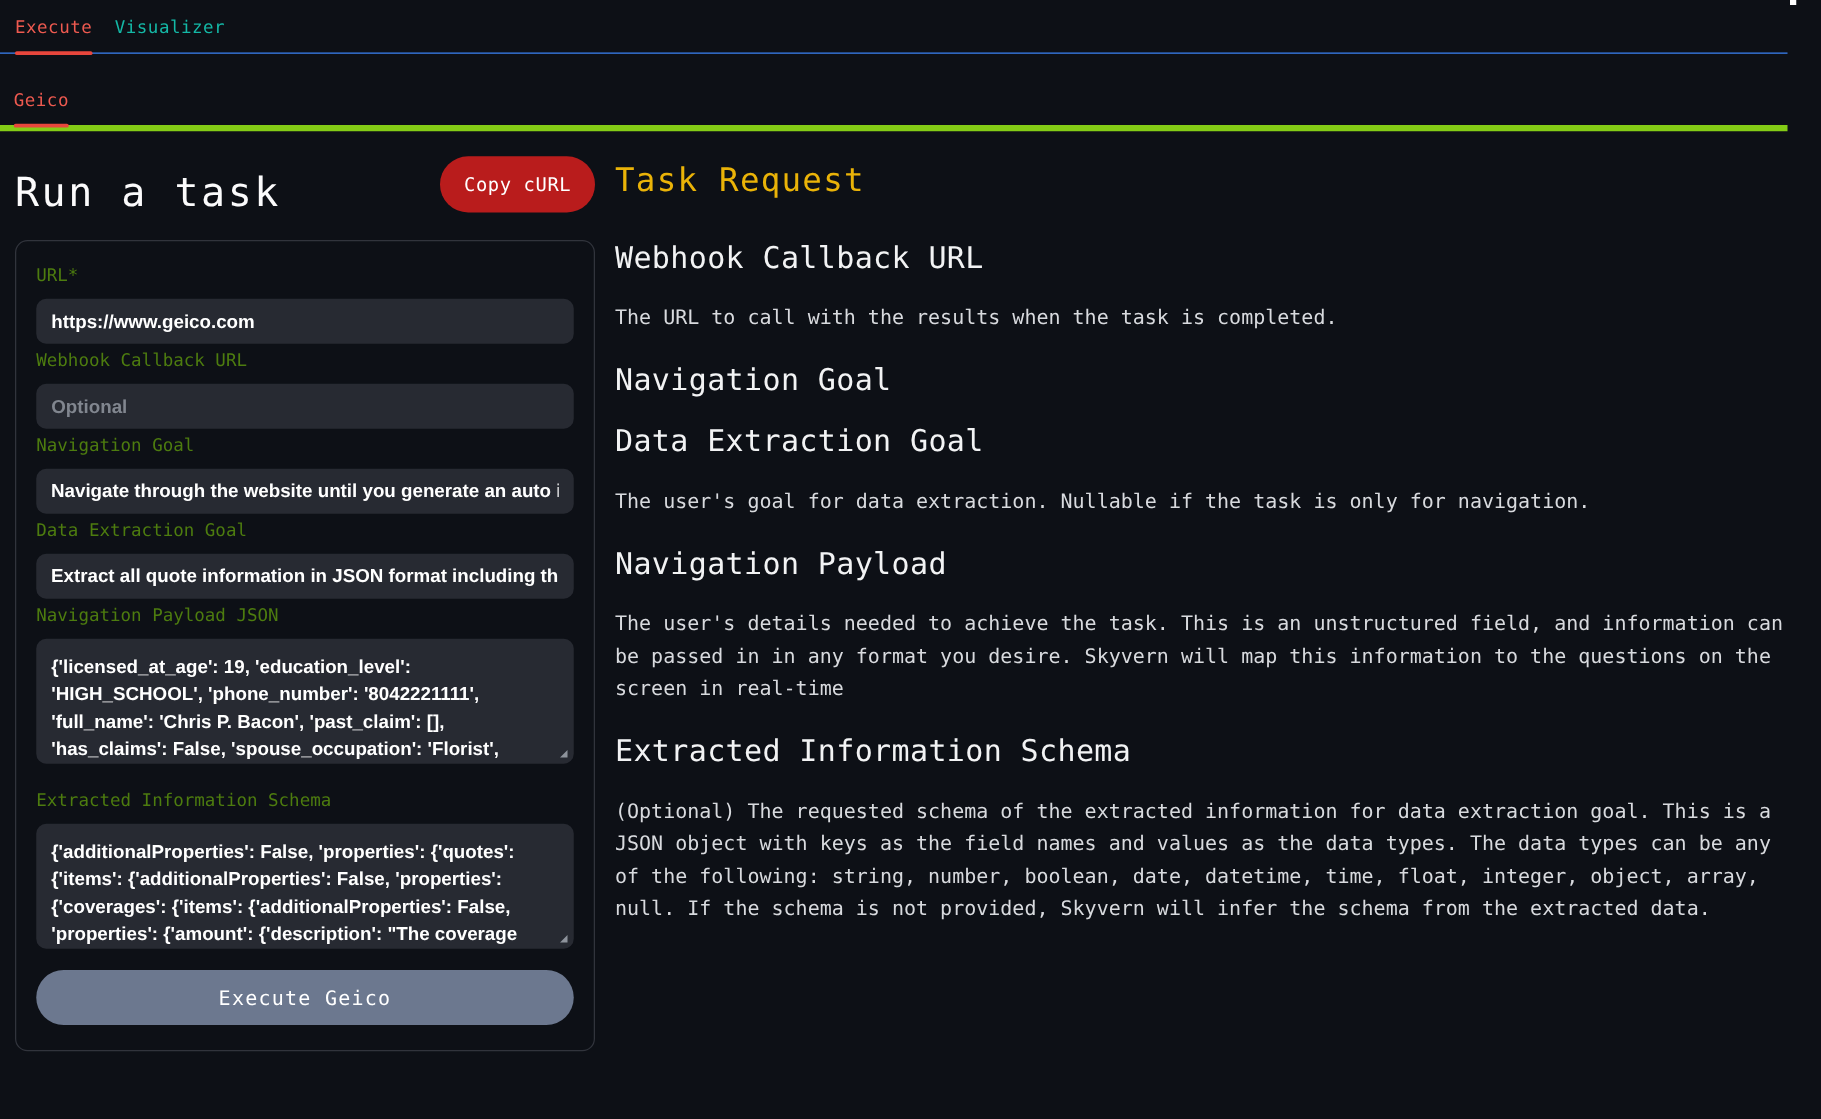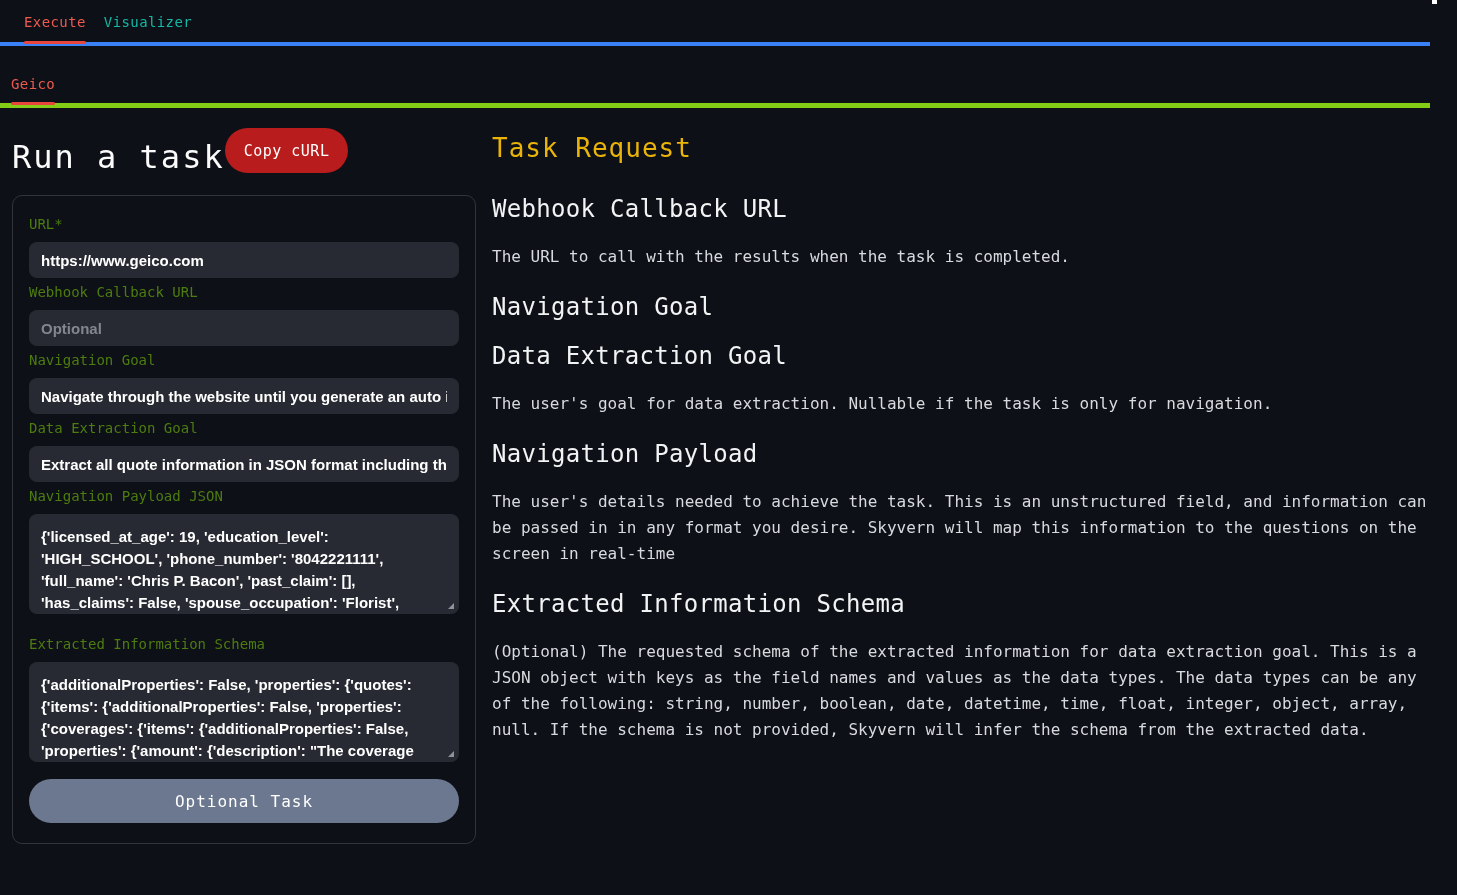--- a/index.html
+++ b/index.html
@@ -9,23 +9,23 @@
     background: #0d1016;
     overflow: hidden;
     position: relative;
     font-family: "DejaVu Sans Mono", monospace;
     color: #ffffff;
   }
 
   
   .tabbar {
     display: flex; gap: 18px;
-    padding: 14px 0 0 24px;
+    padding: 14px 0 0 12px;
     margin-right: 27px;
-    border-bottom: 4px solid #3b82f6;
+    border-bottom: 1px solid #3b82f6;
     align-items: flex-end;
   }
   .tab {
     font-size: 14px;
     padding-bottom: 12px;
     position: relative;
     cursor: pointer;
     color: #14b8a6;
     letter-spacing: 0.4px;
   }
@@ -43,21 +43,21 @@
   }
   .subtabbar .tab { padding-bottom: 11px; }
 
   
   .content { display: flex; padding-left: 12px; }
   .left-col { width: 464px; flex: none; }
   .right-col { width: 940px; margin-left: 16px; padding-top: 24px; }
 
   
   .left-header {
-    display: flex; justify-content: flex-start; align-items: flex-start;
+    display: flex; justify-content: space-between; align-items: flex-start;
     margin-top: 20px;
   }
   h1.page-title {
     font-size: 32px; font-weight: 400; letter-spacing: 2px;
     margin: 10px 0 0 0; line-height: 38px; color: #fbfbfc;
   }
   .pill-btn {
     background: #b91c1c; color: #ffffff;
     border: none; border-radius: 23px;
     height: 45px; padding: 0 19px;
@@ -177,21 +177,21 @@
           <textarea class="json-input" spellcheck="false" style="">{'licensed_at_age': 19, 'education_level': 'HIGH_SCHOOL', 'phone_number': '8042221111', 'full_name': 'Chris P. Bacon', 'past_claim': [], 'has_claims': False, 'spouse_occupation': 'Florist', 'auto_current_carrier':</textarea>
           <div class="resize-grip"></div>
         </div>
 
         <label class="field-label">Extracted Information Schema</label>
         <div class="textarea-wrap last">
           <textarea class="json-input" spellcheck="false" style="">{'additionalProperties': False, 'properties': {'quotes': {'items': {'additionalProperties': False, 'properties': {'coverages': {'items': {'additionalProperties': False, 'properties': {'amount': {'description': "The coverage</textarea>
           <div class="resize-grip"></div>
         </div>
 
-        <button class="execute-btn">Optional Task</button>
+        <button class="execute-btn">Execute Geico</button>
       </div>
     </div>
 
     <div class="right-col">
       <h2 class="panel-title">Task Request</h2>
 
 
       <div class="doc-section">
         <h3>Webhook Callback URL</h3>
         <p>The URL to call with the results when the task is completed.</p>

